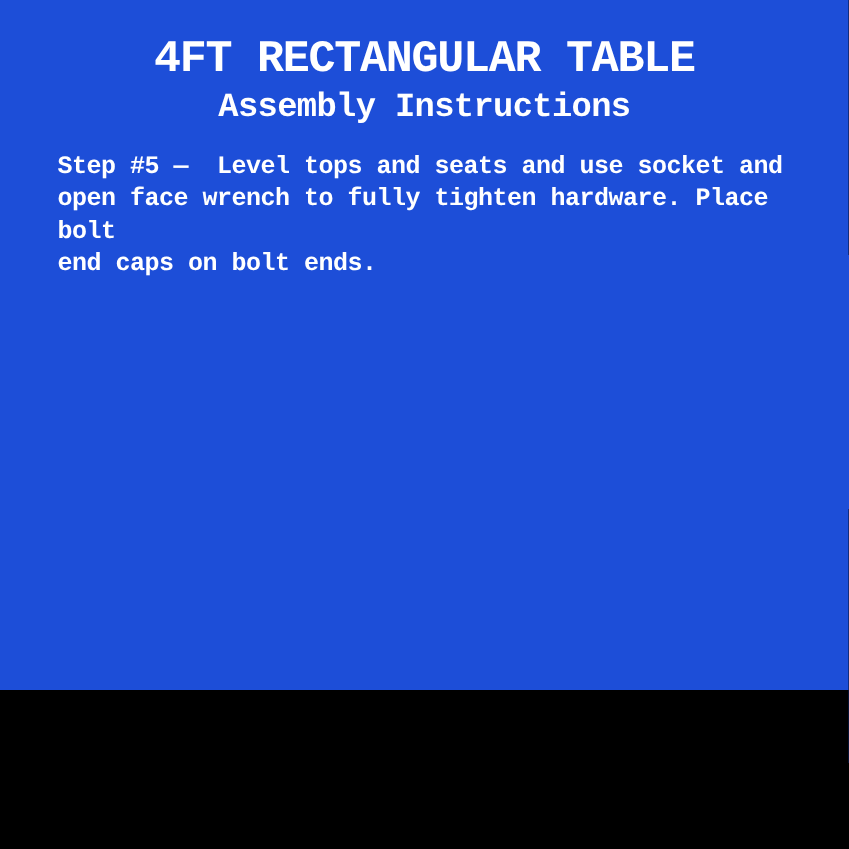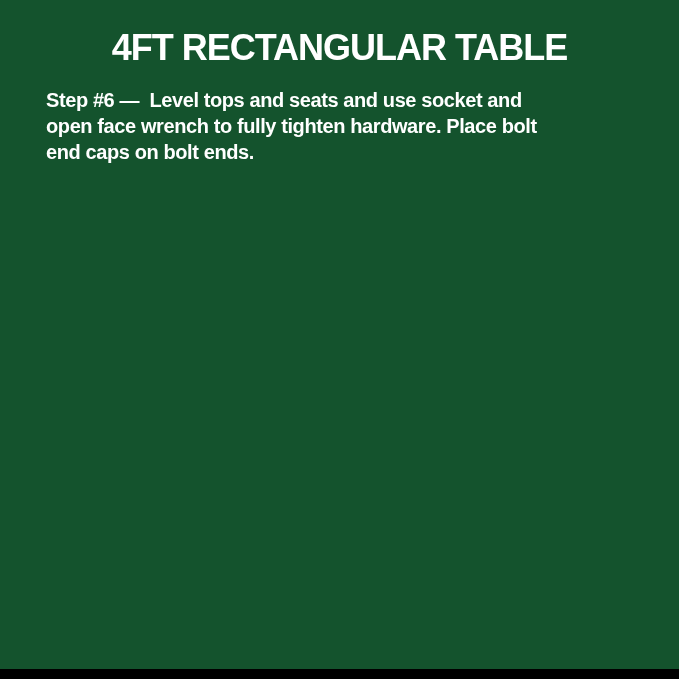--- a/index.html
+++ b/index.html
@@ -3,24 +3,24 @@
 <meta charset="utf-8">
 <style>
   html, body {
     margin: 0;
     padding: 0;
     background: #000000;
   }
   .page {
     position: relative;
     width: 679px;
-    height: 669px;
-    background: #14532d;
+    height: 552px;
+    background: #1d4ed8;
     color: #ffffff;
-    font-family: Liberation Sans, sans-serif;
+    font-family: Liberation Mono, monospace;
     font-weight: bold;
     overflow: hidden;
     box-sizing: border-box;
   }
   .header {
     text-align: center;
     padding-top: 26px;
   }
   .title {
     margin: 0;
@@ -48,19 +48,20 @@
     white-space: pre-wrap;
     font-weight: bold;
   }
 </style>
 </head>
 <body>
 
 <div class="page">
   <div class="header">
     <h1 class="title">4FT RECTANGULAR TABLE</h1>
+    <h2 class="subtitle">Assembly Instructions</h2>
   </div>
   <div class="steps">
-    <p class="step">Step #6 —  Level tops and seats and use socket and
+    <p class="step">Step #5 —  Level tops and seats and use socket and
 open face wrench to fully tighten hardware. Place bolt
 end caps on bolt ends.</p>
   </div>
 </div>
 
 </body></html>

